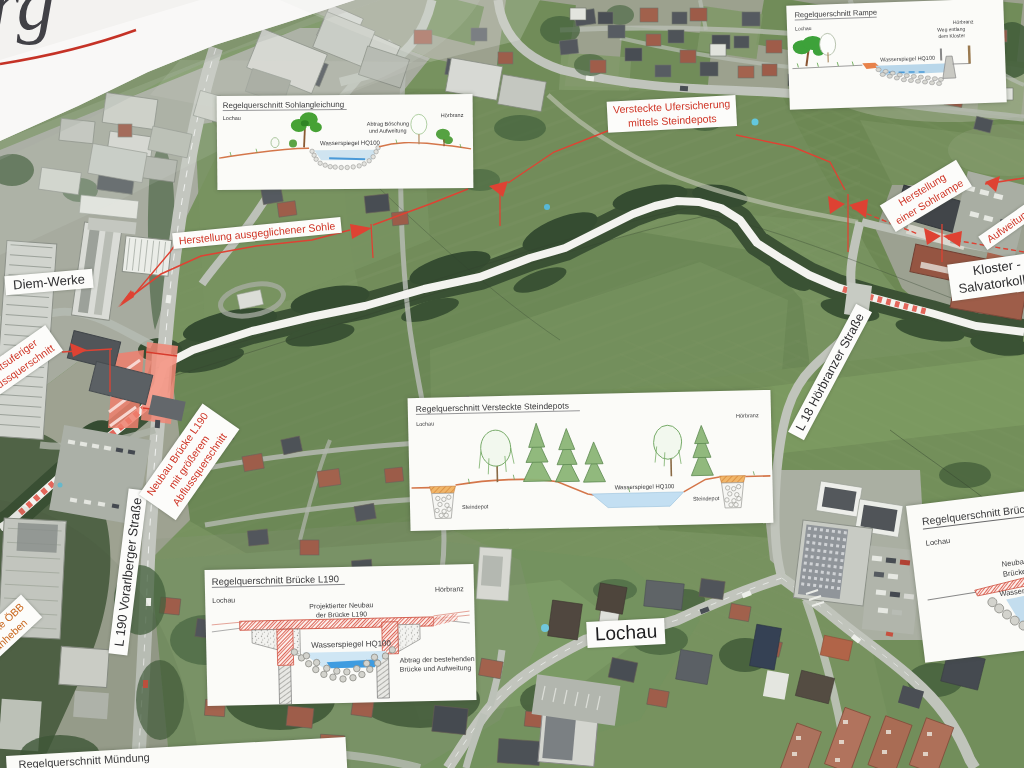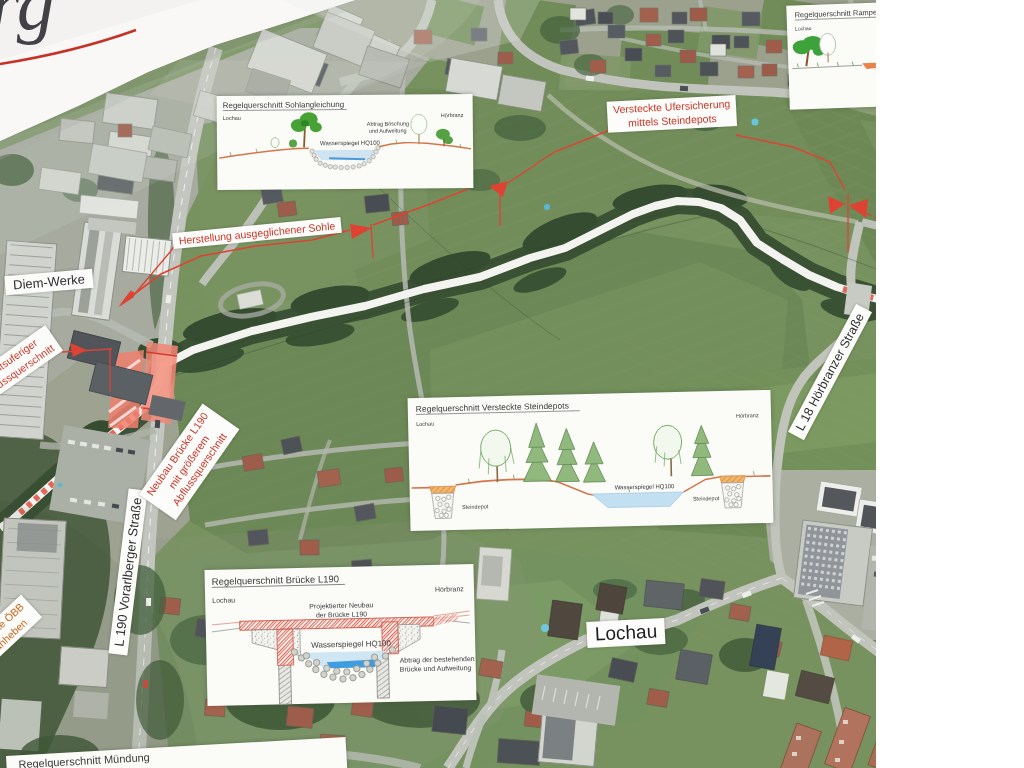--- a/index.html
+++ b/index.html
@@ -1,16 +1,16 @@
 <!DOCTYPE html>
 <html><head>
 <meta charset="utf-8">
 <style>
   html,body{margin:0;padding:0;}
-  #poster{position:relative;width:876px;height:768px;overflow:hidden;background:#b91c1c;font-family:"Liberation Sans",sans-serif;}
+  #poster{position:relative;width:1024px;height:768px;overflow:hidden;background:#b91c1c;font-family:"Liberation Sans",sans-serif;}
   #poster svg{display:block;}
   .panel{position:absolute;background:#fbfbf8;color:#3a3a3c;box-shadow:0 0 4px rgba(60,70,50,.45);}
   .lbl{position:absolute;background:#fcfcfa;color:#2e2e30;white-space:nowrap;box-shadow:0 0 3px rgba(50,60,45,.4);}
   .red{color:#cf3526;}
   .ctr{text-align:center;}
 </style>
 </head>
 <body>
 <div id="poster">
 

